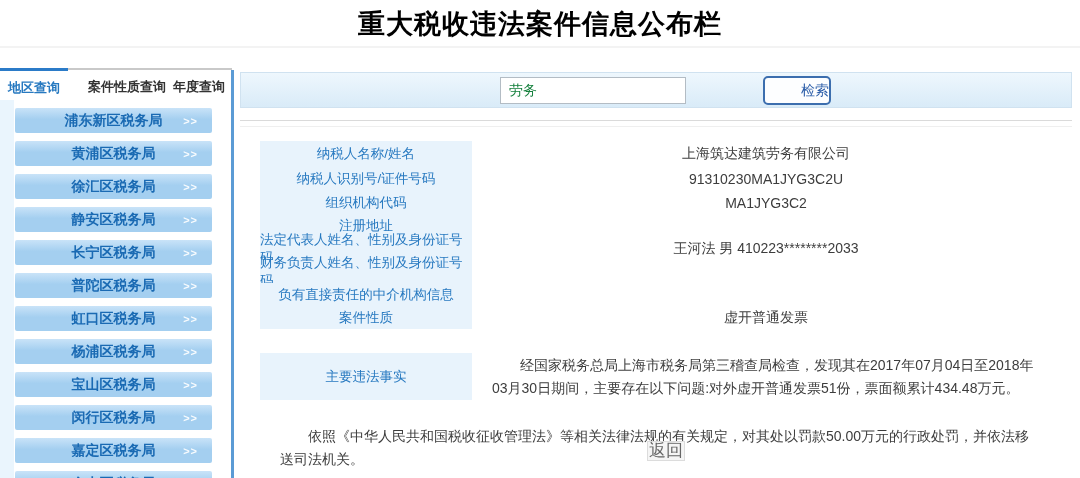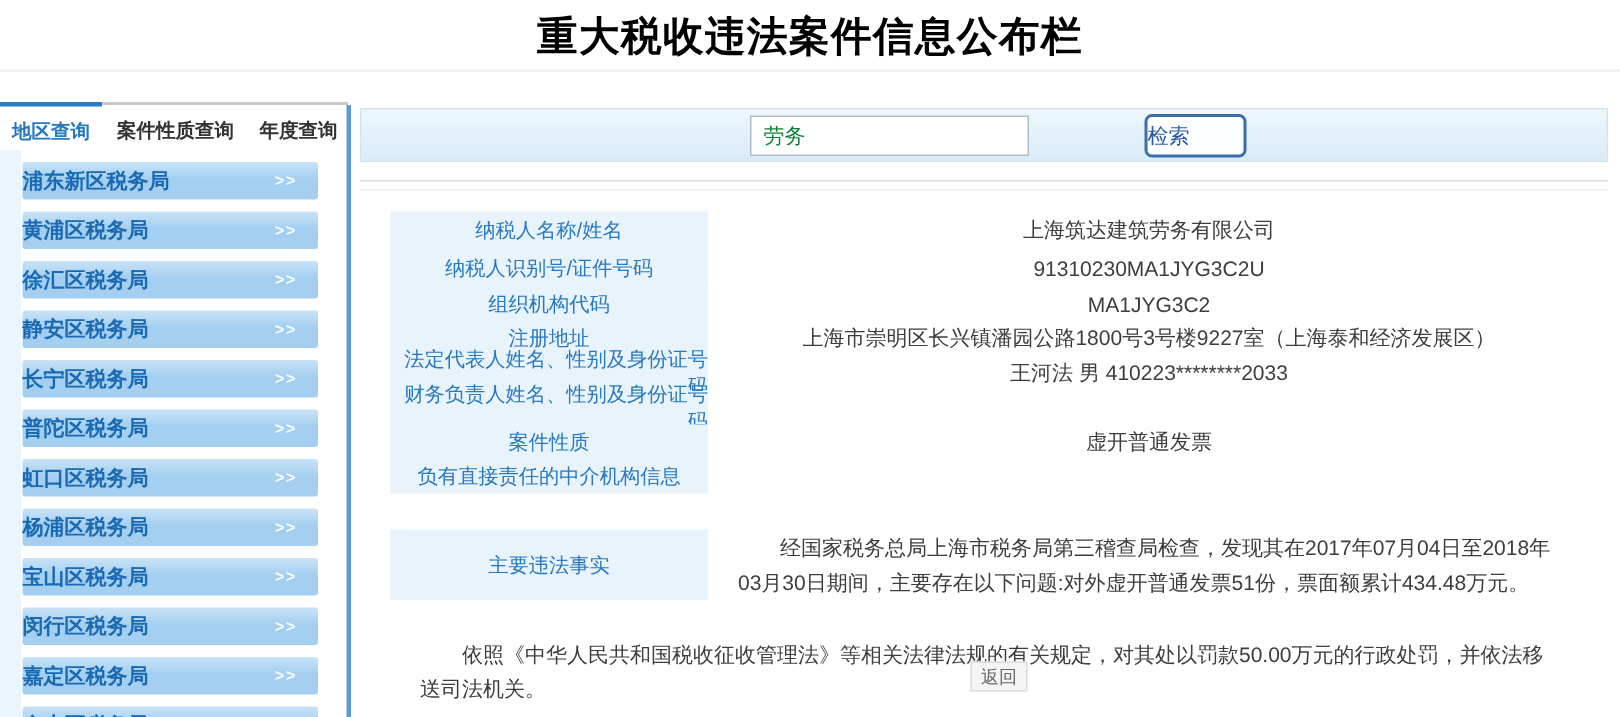--- a/index.html
+++ b/index.html
@@ -16,28 +16,28 @@
   
   .sidebar{position:absolute;left:0;top:68px;width:264px;height:410px;}
   .sidebar-strip{position:absolute;left:0;top:32px;width:14px;height:378px;background:#eaf5fd;}
   .sidebar-vline{position:absolute;left:231px;top:2px;width:3px;height:408px;background:#5b9bd5;}
   .tabs{display:flex;height:30px;}
   .tab{
     text-align:center;font-size:13px;font-weight:bold;color:#333;
     padding-top:8px;border-top:2px solid #c9c9c9;box-sizing:border-box;cursor:pointer;white-space:nowrap;
   }
   .tab:nth-child(1){width:68px;}
-  .tab:nth-child(2){width:98px;}
+  .tab:nth-child(2){width:98px;text-align:right;}
   .tab:nth-child(3){width:66px;}
   .tab.active{color:#2779c0;border-top:3px solid #2b7bc8;}
   .bureau-list{position:absolute;top:40px;left:15px;width:197px;}
   .bureau{
     position:relative;height:25px;margin-bottom:8px;border-radius:2px;
     background:linear-gradient(#c9e3f8,#a4cff0 45%,#a4cff0);
-    display:flex;align-items:center;
+    display:flex;align-items:center;justify-content:center;
     color:#1a6ab3;font-weight:bold;font-size:14px;cursor:pointer;
   }
   .bureau .arrow{
     position:absolute;right:14px;color:rgba(255,255,255,0.92);
     font-size:11px;font-weight:bold;letter-spacing:1px;
   }
 
   
   .search-panel{
     position:absolute;left:240px;top:72px;width:832px;height:36px;
@@ -45,53 +45,53 @@
     border:1px solid #d0e2f0;box-sizing:border-box;
   }
   .search-input{
     position:absolute;left:259px;top:4px;width:186px;height:27px;
     border:1px solid #b3bcc4;font-size:14px;color:#15803d;padding:0 8px;
     box-sizing:border-box;background:#fff;font-family:"Liberation Sans",sans-serif;
   }
   .search-button{
     position:absolute;left:522px;top:3px;width:68px;height:29px;
     background:#fdfeff;border:2px solid #3c6eae;border-radius:5px;
-    color:#2a5ca8;font-size:14px;text-align:left;line-height:25px;
+    color:#2a5ca8;font-size:14px;text-align:right;line-height:25px;
     box-sizing:border-box;cursor:pointer;
   }
 
   
   .detail-panel{
     position:absolute;left:240px;top:120px;width:832px;height:358px;
     background:#fff;border-top:1px solid #dadada;box-sizing:border-box;
   }
   .detail-panel:before{
     content:"";position:absolute;left:0;top:5px;width:100%;height:1px;background:#efefef;
   }
   .detail-table{position:absolute;left:20px;top:20px;width:800px;}
   .drow{display:flex;height:23px;}
   .drow:nth-child(1),.drow:nth-child(2){height:25px;}
   .drow:nth-child(9),.drow:nth-child(10){height:47px;margin-top:24px;}
   .dlabel{
     width:212px;background:#e8f3fc;color:#2779c0;font-size:13.5px;
-    display:flex;align-items:center;justify-content:center;text-align:right;
+    display:flex;align-items:center;justify-content:center;text-align:left;
     flex-shrink:0;
   }
   .dvalue{
     flex:1;color:#3d3d3d;font-size:14px;
     display:flex;align-items:center;justify-content:center;text-align:center;
     padding:0 20px;
   }
   .drow.para .dvalue{
     display:block;text-align:left;text-indent:2em;line-height:23px;padding-top:1px;
   }
   .back-button{
     position:absolute;left:407px;top:320px;width:38px;height:20px;
     background:#f5f5f5;border:1px solid #dcdcdc;color:#666;
-    font-size:12px;text-align:center;line-height:18px;box-sizing:border-box;cursor:pointer;
+    font-size:17px;text-align:center;line-height:18px;box-sizing:border-box;cursor:pointer;
   }
 </style>
 </head>
 <body>
 
 <div class="page-title">重大税收违法案件信息公布栏</div>
 <div class="top-rule"></div>
 
 <div class="sidebar">
   <div class="sidebar-strip"></div>
@@ -167,37 +167,36 @@
     <div class="drow">
         <div class="dlabel">纳税人识别号/证件号码</div>
         <div class="dvalue">91310230MA1JYG3C2U</div>
       </div>
     <div class="drow">
         <div class="dlabel">组织机构代码</div>
         <div class="dvalue">MA1JYG3C2</div>
       </div>
     <div class="drow">
         <div class="dlabel">注册地址</div>
-        <div class="dvalue">上海市崇明区长兴镇潘园公路1800号3号楼9227室（上海泰和经济发展区）</div>
       </div>
     <div class="drow">
         <div class="dlabel">法定代表人姓名、性别及身份证号码</div>
         <div class="dvalue">王河法  男  410223********2033</div>
       </div>
     <div class="drow">
         <div class="dlabel">财务负责人姓名、性别及身份证号码</div>
         <div class="dvalue"></div>
       </div>
     <div class="drow">
+        <div class="dlabel">负有直接责任的中介机构信息</div>
+        <div class="dvalue"></div>
+      </div>
+    <div class="drow">
         <div class="dlabel">案件性质</div>
         <div class="dvalue">虚开普通发票</div>
-      </div>
-    <div class="drow">
-        <div class="dlabel">负有直接责任的中介机构信息</div>
-        <div class="dvalue"></div>
       </div>
     <div class="drow para">
         <div class="dlabel">主要违法事实</div>
         <div class="dvalue">经国家税务总局上海市税务局第三稽查局检查，发现其在2017年07月04日至2018年03月30日期间，主要存在以下问题:对外虚开普通发票51份，票面额累计434.48万元。</div>
       </div>
     <div class="drow para">
         <div class="dvalue">依照《中华人民共和国税收征收管理法》等相关法律法规的有关规定，对其处以罚款50.00万元的行政处罚，并依法移送司法机关。</div>
       </div>
   </div>
   <div class="back-button">返回</div>

